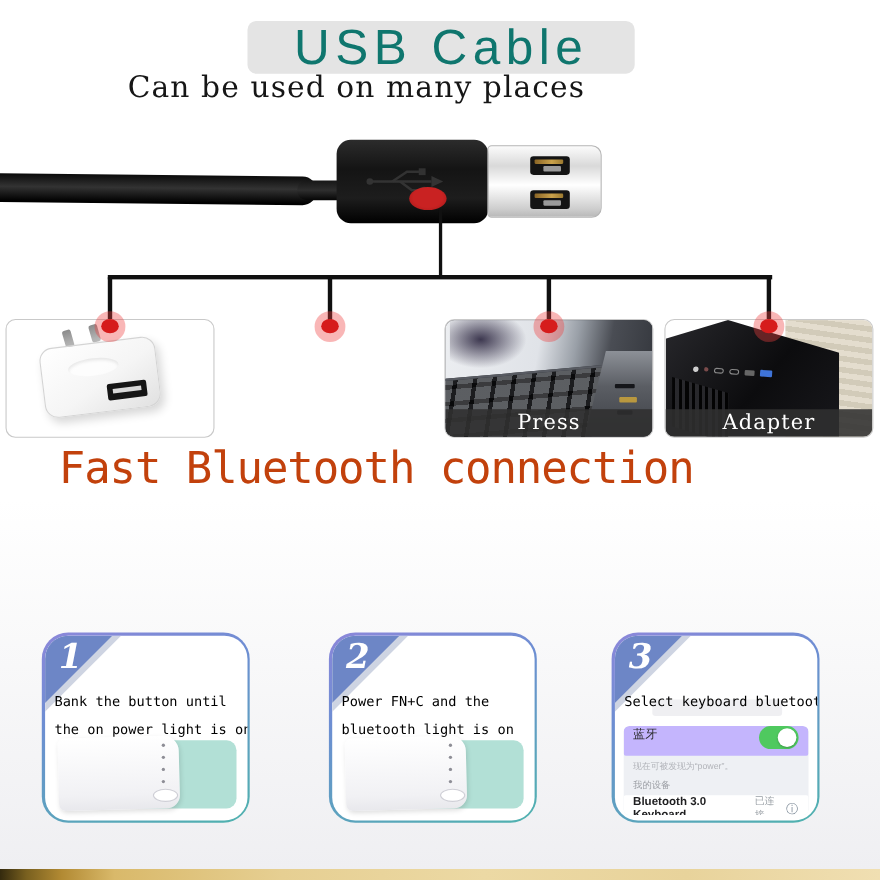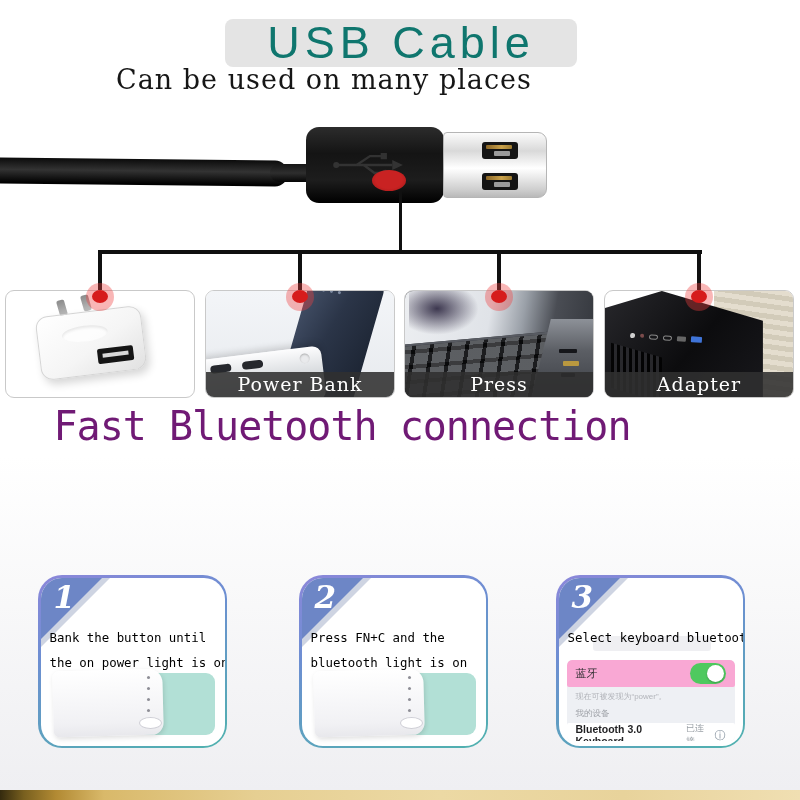--- a/index.html
+++ b/index.html
@@ -104,21 +104,21 @@
   .pc-led { width:4px; height:4px; border-radius:50%; background:#7a4b4b; }
   .pc-jack { width:9px; height:5px; border:1px solid #8a8a8a; border-radius:3px; }
   .pc-usb3 { width:11px; height:6px; background:#3f74d8; border-radius:1px; }
   .pc-usb2 { width:9px; height:5px; background:#666; border-radius:1px; }
   .pc-vents { position:absolute; left:4%; top:56%; width:32%; height:42%;
               background:repeating-linear-gradient(90deg,#000 0 3px,#2b2b2f 3px 6px);
               opacity:0.85; transform:skewY(16deg); }
 
   
   .bt-heading { position:absolute; left:0; top:403px; width:684px; text-align:center;
-                font-family:"DejaVu Sans Mono", monospace; font-size:40px; letter-spacing:-1px; color:#701a75; }
+                font-family:"DejaVu Sans Mono", monospace; font-size:40px; letter-spacing:-1px; color:#c2410c; }
   .step { position:absolute; top:575px; width:189px; height:173px; border-radius:24px; padding:2.5px;
           background:linear-gradient(160deg,#8c87da 0%,#6d8ed2 35%,#4fb2ae 100%); }
   .step-inner { position:relative; width:100%; height:100%; background:#fff; border-radius:21px; overflow:hidden; }
   .badge-fold { position:absolute; left:0; top:0; width:70px; height:70px; background:#ced4e2;
                 clip-path:polygon(0 0,100% 0,0 100%); }
   .badge { position:absolute; left:0; top:0; width:62px; height:62px; background:#6d86c6;
            clip-path:polygon(0 0,100% 0,0 100%); }
   .badge-num { position:absolute; left:13px; top:1px; font-family:"DejaVu Serif", serif;
                font-style:italic; font-weight:bold; font-size:31px; color:#fff; z-index:3; }
   .step-text { position:absolute; left:9px; top:47px; font-family:"DejaVu Sans Mono", monospace;
@@ -132,22 +132,22 @@
   .demo-dots { position:absolute; left:94px; top:6px; display:flex; flex-direction:column; gap:8px; }
   .demo-dots i { width:3px; height:3px; border-radius:50%; background:#8e8e96; }
   .demo-btn { position:absolute; left:86px; top:47px; width:23px; height:12px; border:1.5px solid #cfcfd6;
               border-radius:50%; background:#fff; }
 
   
   .bt-ghost { position:absolute; left:34px; top:58px; width:118px; height:15px; background:#e9eaee;
               border-radius:3px; opacity:0.75; }
   .bt-panel { position:absolute; left:8px; right:8px; top:82px; bottom:5px; background:#eef0f4;
               border-radius:5px; font-family:"Liberation Sans", sans-serif; overflow:hidden; }
-  .bt-row1 { display:flex; align-items:center; justify-content:space-between; height:27px;
-             background:#f9a8d4; border-radius:5px 5px 2px 2px; padding:0 9px;gap:21px; }
+  .bt-row1 { display:flex; justify-content:space-between; height:27px;
+             background:#c4b5fd; border-radius:5px 5px 2px 2px; padding:0 9px;gap:21px; }
   .bt-label { font-size:11px; color:#2c2c2e; }
   .toggle { position:relative; width:36px; height:21px; border-radius:11px; background:#4fc95f; }
   .toggle .knob { position:absolute; right:2px; top:2px; width:17px; height:17px; border-radius:50%;
                   background:#fff; box-shadow:0 1px 2px rgba(0,0,0,0.25); }
   .bt-sub   { font-size:8px;   color:#b2b4ba; padding:4px 9px 1px; }
   .bt-mydev { font-size:8.5px; color:#9da0a6; padding:5px 9px 3px; }
   .bt-row2 { display:flex; align-items:center; justify-content:space-between; height:25px;
              background:#fff; padding:0 9px; border-radius:2px; }
   .bt-name { font-size:10.5px; font-weight:bold; color:#1f1f21; }
   .bt-right { display:flex; align-items:center; gap:4px; }
@@ -208,36 +208,20 @@
     <div class="ad-prong" style="left:52px;top:9px"></div>
     <div class="ad-prong" style="left:76px;top:4px"></div>
     <div class="ad-body">
       <div class="ad-oval"></div>
       <div class="ad-port">
           <i></i>
         </div>
     </div>
   </div>
 
-  <div class="dev-card" style="left:205px">
-    <div class="pb-bg">
-      <div class="pb-navy">
-
-        <div class="pb-dot" style="left:14px;top:22px"></div>
-        <div class="pb-dot" style="left:22px;top:21px"></div>
-        <div class="pb-dot" style="left:30px;top:20px"></div>
-      </div>
-      <div class="pb-silver">
-        <div class="pb-slot" style="left:16px"></div>
-        <div class="pb-slot" style="left:48px"></div>
-        <div class="pb-circ"></div>
-      </div>
-    </div>
-    <div class="dev-label">Power Bank</div>
-  </div>
 
   <div class="dev-card" style="left:404px">
     <div class="lap-bg">
       <div class="lap-top">
           <div class="lap-blob"></div>
         </div>
       <div class="lap-keys"></div>
       <div class="lap-hinge">
         <div class="lap-port" style="right:16px;top:30px;width:18px;height:4px;background:#15161a"></div>
         <div class="lap-port" style="right:14px;top:42px;width:16px;height:5px;background:#b9983f"></div>
@@ -300,21 +284,21 @@
       </div>
     </div>
   </div>
 
   <div class="step" style="left:299px">
     <div class="step-inner">
       <div class="badge-fold"></div>
       <div class="badge"></div>
       <span class="badge-num">2</span>
       <div class="step-text">
-        <div>Press FN+C and the</div>
+        <div>Power FN+C and the</div>
         <div>bluetooth light is on</div>
       </div>
       <div class="demo">
         <div class="demo-teal"></div>
         <div class="demo-device"></div>
         <div class="demo-dots">
             <i></i>
             <i></i>
             <i></i>
             <i></i>

